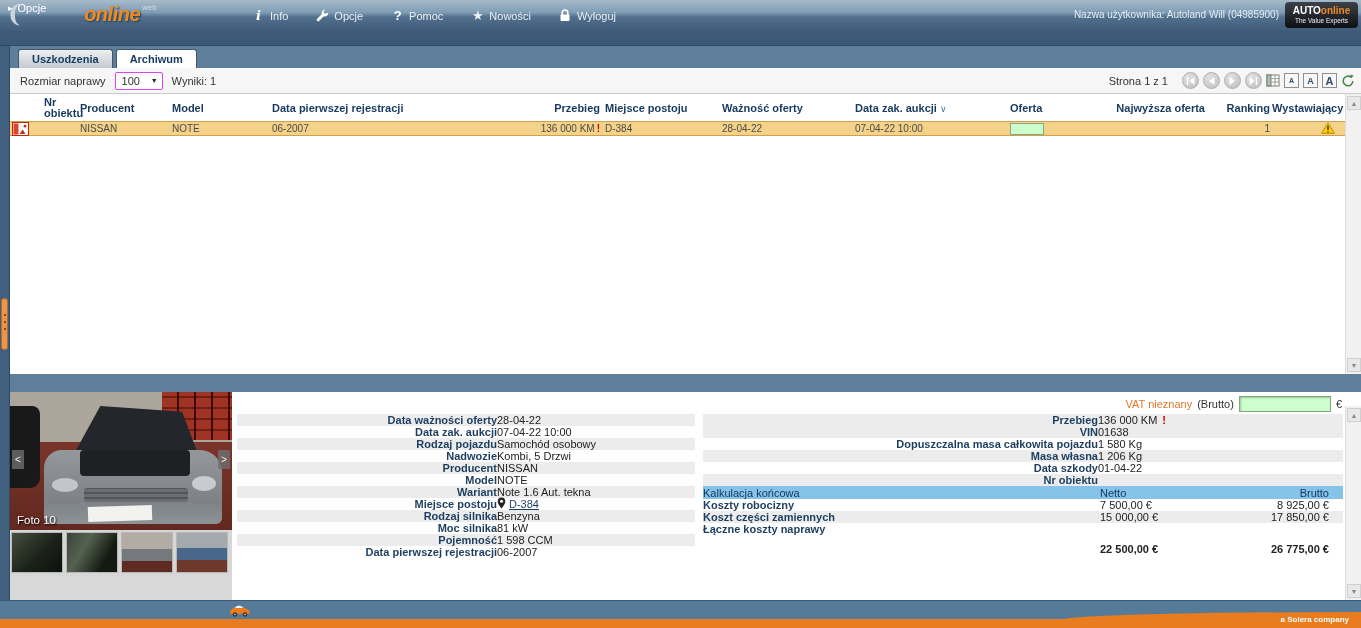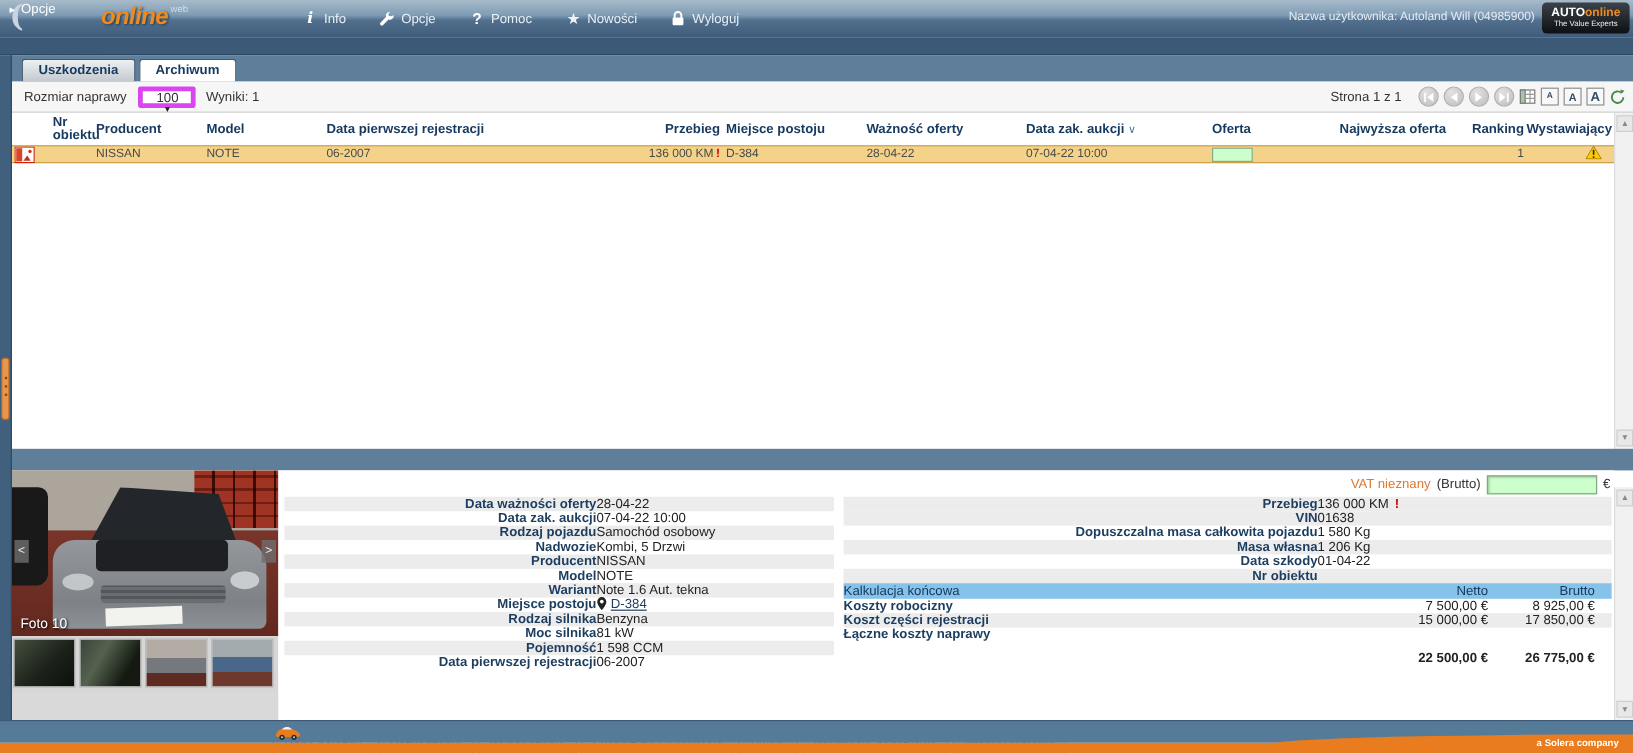--- a/index.html
+++ b/index.html
@@ -53,21 +53,21 @@
   }
   .main-tab.active { background:#ffffff; }
 
   
   .toolbar {
     position:absolute; top:68px; left:10px; right:0; height:26px;
     background:#f6f6f6; border-bottom:1px solid #c9c9c9;
     display:flex; align-items:center; padding:0 6px 0 10px;
   }
   .tb-left { display:flex; align-items:center; gap:9px; }
-  .select-box { width:48px; height:18px; background:#fff; border:4px solid #d946ef; border-radius:2px; display:flex; align-items:center; justify-content:space-between; padding:0 4px 0 6px; cursor:pointer;flex-direction:column;}
+  .select-box { width:48px; height:18px; background:#fff; border:1px solid #d946ef; border-radius:2px; display:flex; align-items:center; justify-content:space-between; padding:0 4px 0 6px; cursor:pointer;}
   .select-arrow { font-size:7px; color:#222; }
   .tb-right { margin-left:auto; display:flex; align-items:center; gap:4px;}
   .page-info { margin-right:10px; }
   .circle-btn { width:17px; height:17px; border-radius:50%; background:radial-gradient(circle at 35% 30%,#e2e2e2,#bdbdbd); display:flex; align-items:center; justify-content:center; cursor:pointer; border:1px solid #b0b0b0;}
   .sq-btn { width:15px; height:15px; border:1px solid #8f8f8f; background:#f8f8f8; color:#2f4d6b; display:flex; align-items:center; justify-content:center; font-weight:bold; cursor:pointer;}
   .sq-btn.a1{font-size:7px;} .sq-btn.a2{font-size:9px;} .sq-btn.a3{font-size:11px;}
   .plain-btn { display:flex; align-items:center; justify-content:center; cursor:pointer;}
 
   
   .grid-area { position:absolute; top:94px; left:10px; right:16px; height:280px; background:#fff; }
@@ -145,21 +145,21 @@
   .col-right { position:absolute; left:466px; top:0; width:640px;}
   .drow { display:flex; align-items:center; height:12px; line-height:12px; white-space:nowrap;text-align:right;}
   .drow.alt { background:#ececec; }
   .dlabel { font-weight:bold; color:#1c3d5f; }
   .col-left .dlabel { width:260px; }
   .col-right .dlabel { width:395px; }
   .dvalue { color:#222; display:flex; align-items:center; gap:3px;}
   .dlink { color:#1c3d5f; text-decoration:underline; cursor:pointer;}
   .calc-head { display:flex; align-items:center; height:13px; background:#85c3ea; font-weight:normal; color:#14365c; white-space:nowrap;}
   .calc-title { flex:1; }
-  .cn { width:140px; text-align:right; display:block;}
+  .cn { width:140px; text-align:left; display:block;}
   .cb { width:103px; text-align:right; display:block; padding-right:14px;}
   .calc-row { display:flex; align-items:center; height:12px; line-height:12px; white-space:nowrap;}
   .calc-row .dlabel { flex:1; }
   .calc-row .cn,.calc-row .cb { color:#222; font-weight:normal;}
   .calc-row.total .cn,.calc-row.total .cb { font-weight:bold;margin-top:40px; }
   .calc-row.alt { background:#ececec; }
 
   
   .footer-blue { position:absolute; top:600px; left:0; right:0; height:19px; background:#567b99; border-top:1px solid #3c5a77;}
   .car-icon { position:absolute; left:228px; top:604px; cursor:default;}
@@ -468,21 +468,21 @@
         <span class="calc-title">Kalkulacja końcowa</span>
         <span class="cn">Netto</span>
         <span class="cb">Brutto</span>
       </div>
       <div class="calc-row">
         <span class="dlabel">Koszty robocizny</span>
         <span class="cn">7 500,00 €</span>
         <span class="cb">8 925,00 €</span>
       </div>
       <div class="calc-row alt">
-        <span class="dlabel">Koszt części rejestracji</span>
+        <span class="dlabel">Koszt części zamiennych</span>
         <span class="cn">15 000,00 €</span>
         <span class="cb">17 850,00 €</span>
       </div>
       <div class="calc-row total">
         <span class="dlabel">Łączne koszty naprawy</span>
         <span class="cn">22 500,00 €</span>
         <span class="cb">26 775,00 €</span>
       </div>
     </div>
   </div>

